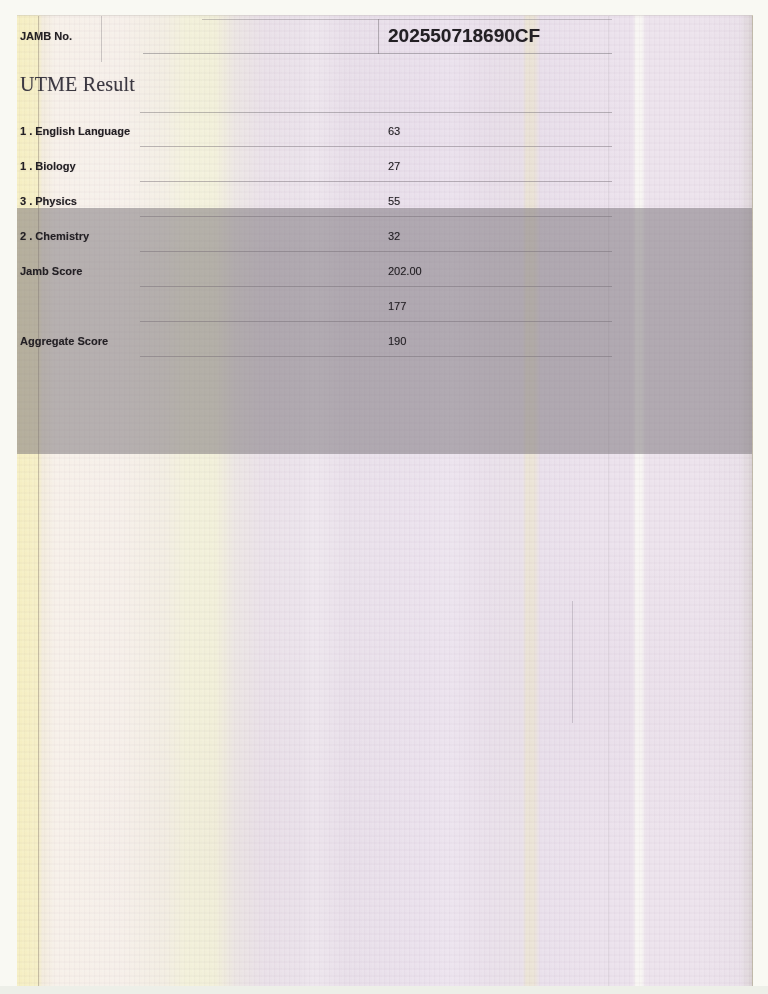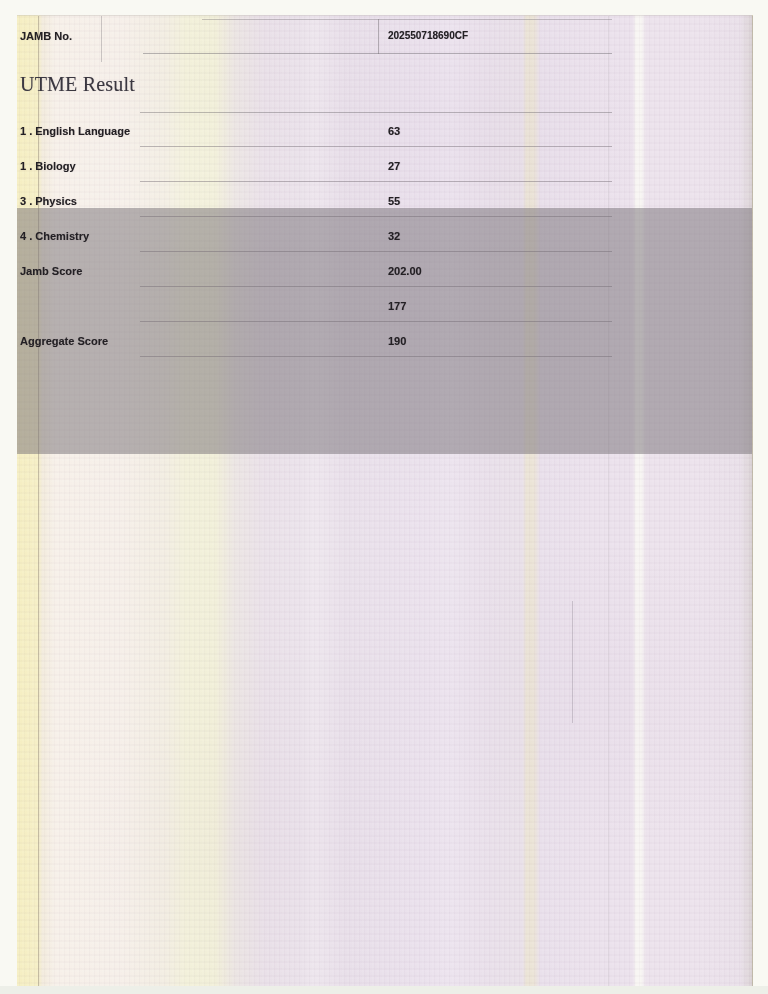--- a/index.html
+++ b/index.html
@@ -57,22 +57,22 @@
   .hline.jamb-bottom{left:126px;width:469px;top:37px;}
   .divider{position:absolute;left:361px;width:1px;background:rgba(118,112,118,.5);}
   .divider.jamb{top:3px;height:35px;}
   .divider.table{top:96px;height:246px;}
 
   .jamb-row{position:absolute;left:0;top:3px;width:735px;height:34px;}
   .cell{position:absolute;top:0;height:100%;line-height:34px;
         color:#232024;font-size:11px;font-weight:700;white-space:nowrap;
         text-shadow:.3px .3px .7px rgba(60,48,60,.35);}
   .cell.lbl{left:3px;}
-  .cell.val{left:371px;font-weight:700;}
-  .jamb-row .cell.val{font-weight:700;font-size:10px;}
+  .cell.val{left:371px;font-weight:400;}
+  .jamb-row .cell.val{font-weight:700;font-size:19px;}
 
   .title{position:absolute;left:3px;top:56px;margin:0;
          font-family:"Liberation Serif",serif;font-weight:400;
          font-size:20px;line-height:24px;color:#3a3740;letter-spacing:.2px;
          text-shadow:.3px .3px .8px rgba(55,50,65,.3);}
 
   .table{position:absolute;left:0;top:96px;width:735px;height:245px;}
   .table .top-border{position:absolute;left:123px;width:472px;top:0;height:1px;
                      background:rgba(105,99,106,.42);}
   .row{position:absolute;left:0;width:648px;height:35px;padding-left:8px;}
@@ -114,21 +114,21 @@
         <span class="cell lbl">1 . Biology</span>
         <span class="cell val">27</span>
         <span class="row-line"></span>
       </div>
       <div class="row" style="top: 70px;">
         <span class="cell lbl">3 . Physics</span>
         <span class="cell val">55</span>
         <span class="row-line"></span>
       </div>
       <div class="row" style="top: 105px;">
-        <span class="cell lbl">4 . Chemistry</span>
+        <span class="cell lbl">2 . Chemistry</span>
         <span class="cell val">32</span>
         <span class="row-line"></span>
       </div>
       <div class="row" style="top: 140px;">
         <span class="cell lbl">Jamb Score</span>
         <span class="cell val">202.00</span>
         <span class="row-line"></span>
       </div>
       <div class="row" style="top: 175px;">
         <span class="cell val">177</span>

